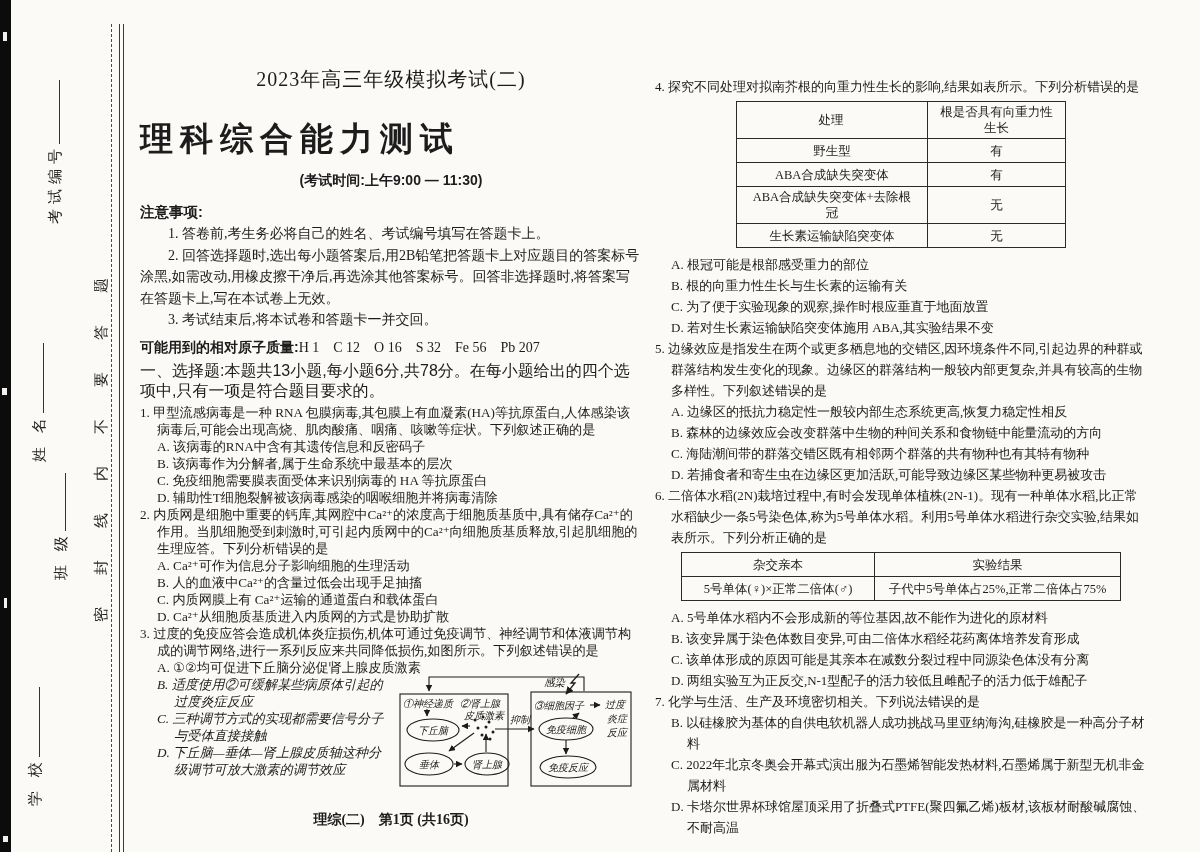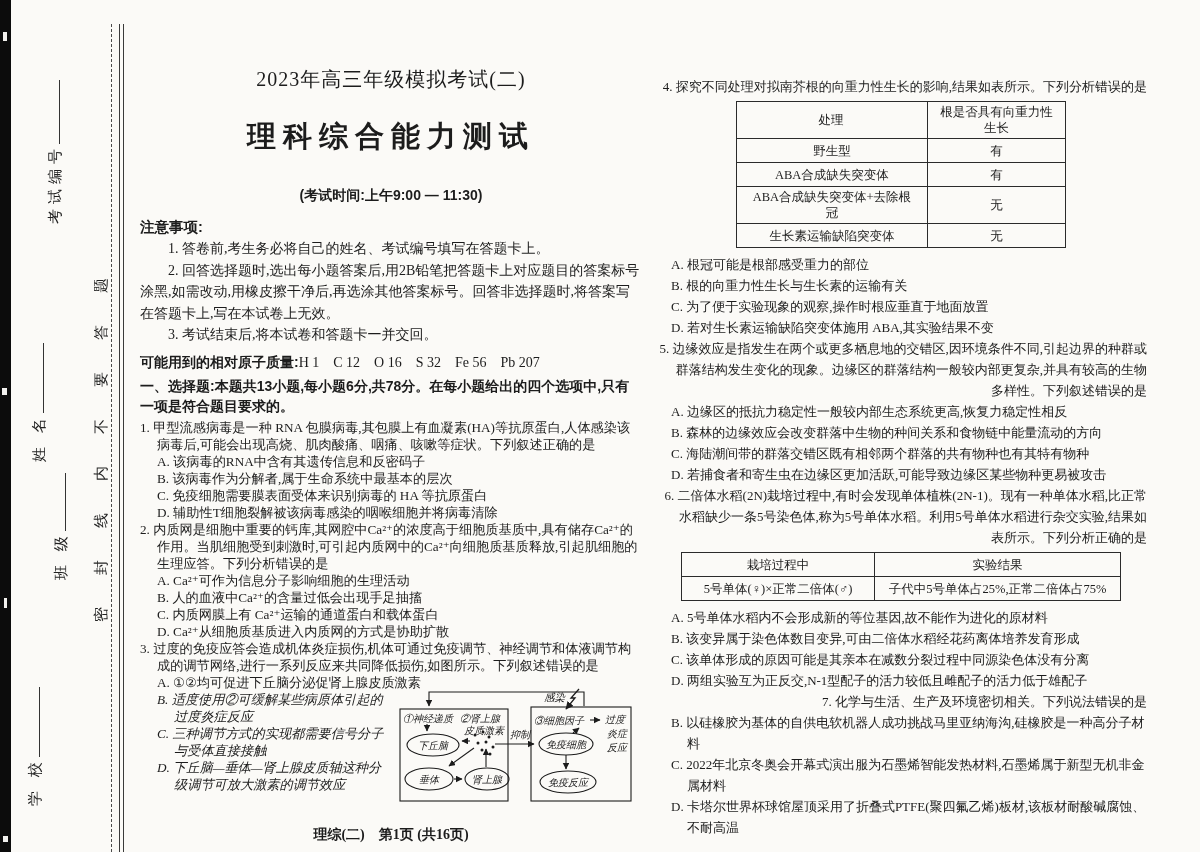--- a/index.html
+++ b/index.html
@@ -15,37 +15,37 @@
   .seal-chars{position:absolute;transform:rotate(-90deg);transform-origin:0 0;
               white-space:nowrap;font-size:15px;letter-spacing:32px;color:#222;}
   .seal-dash{position:absolute;left:111px;top:24px;height:828px;width:0;border-left:1.5px dashed #4a4a4a;}
   .seal-double{position:absolute;left:119px;top:24px;height:828px;width:3px;
                border-left:1.2px solid #3a3a3a;border-right:1.2px solid #3a3a3a;}
   
   .page{position:absolute;}
   #page1{left:140px;top:66px;width:502px;}
   #page2{left:655px;top:76px;width:492px;}
   .t-small{text-align:center;font-size:20px;letter-spacing:1px;margin:0 0 24px 0;font-weight:normal;}
-  .t-big{text-align:center;font-size:29px;font-weight:bold;letter-spacing:7px;margin:0 0 30px 0;
+  .t-big{text-align:left;font-size:33px;font-weight:bold;letter-spacing:7px;margin:0 0 10px 0;
          font-family:"Liberation Sans","DejaVu Sans",sans-serif;}
   .t-time{text-align:center;font-size:14px;font-weight:bold;margin:0 0 12px 0;
           font-family:"Liberation Sans","DejaVu Sans",sans-serif;}
   .notice-h{font-size:14.5px;font-weight:bold;font-family:"Liberation Sans","DejaVu Sans",sans-serif;line-height:21px;}
   .notice{font-size:14px;line-height:21.5px;text-indent:2em;margin:0;}
   .atomic{font-size:14px;line-height:22px;margin-top:5px;}
   .atomic b{font-family:"Liberation Sans","DejaVu Sans",sans-serif;font-weight:bold;}
-  .section-h{font-size:14px;line-height:20px;font-weight:bold;margin-top:2px;
+  .section-h{font-size:16px;line-height:20px;font-weight:normal;margin-top:2px;
              font-family:"Liberation Sans","DejaVu Sans",sans-serif;}
   
   .q{font-size:13.2px;line-height:17px;}
   .stem{padding-left:17px;text-indent:-17px;}
   .opt{padding-left:34px;text-indent:-17px;}
   
   #page2 .q{font-size:13px;line-height:21px;}
-  #page2 .stem{padding-left:16px;text-indent:-16px;text-align:right;}
+  #page2 .stem{padding-left:16px;text-indent:-16px;}
   #page2 .opt{padding-left:32px;text-indent:-16px;}
   .q3row{display:flex;align-items:flex-start;font-style:italic;}
   .q3left{width:252px;flex:0 0 auto;}
   .q3left .opt{padding-left:34px;text-indent:-17px;}
   .diagram{flex:0 0 auto;margin-left:2px;margin-top:-4px;}
   .footer{text-align:center;font-size:14px;margin-top:12px;font-weight:bold;}
   
   table.xtab{border-collapse:collapse;margin:4px auto 6px auto;font-size:12.5px;}
   table.xtab td,table.xtab th{border:1.2px solid #2b2b2b;text-align:center;
         font-weight:normal;padding:2px 10px;height:19px;line-height:16px;}
@@ -211,21 +211,21 @@
       <div class="opt">B. 森林的边缘效应会改变群落中生物的种间关系和食物链中能量流动的方向</div>
       <div class="opt">C. 海陆潮间带的群落交错区既有相邻两个群落的共有物种也有其特有物种</div>
       <div class="opt">D. 若捕食者和寄生虫在边缘区更加活跃,可能导致边缘区某些物种更易被攻击</div>
     </div>
 
     <div class="q">
       <div class="stem">6. 二倍体水稻(2N)栽培过程中,有时会发现单体植株(2N-1)。现有一种单体水稻,比正常水稻缺少一条5号染色体,称为5号单体水稻。利用5号单体水稻进行杂交实验,结果如表所示。下列分析正确的是</div>
       <table class="xtab" style="width:440px;">
         <tbody>
             <tr>
-          <th style="width:44%;">栽培过程中</th>
+          <th style="width:44%;">杂交亲本</th>
           <th>实验结果</th>
         </tr>
         <tr>
               <td>5号单体(♀)×正常二倍体(♂)</td>
               <td>子代中5号单体占25%,正常二倍体占75%</td>
             </tr>
       </tbody>
         </table>
       <div class="opt">A. 5号单体水稻内不会形成新的等位基因,故不能作为进化的原材料</div>
       <div class="opt">B. 该变异属于染色体数目变异,可由二倍体水稻经花药离体培养发育形成</div>

